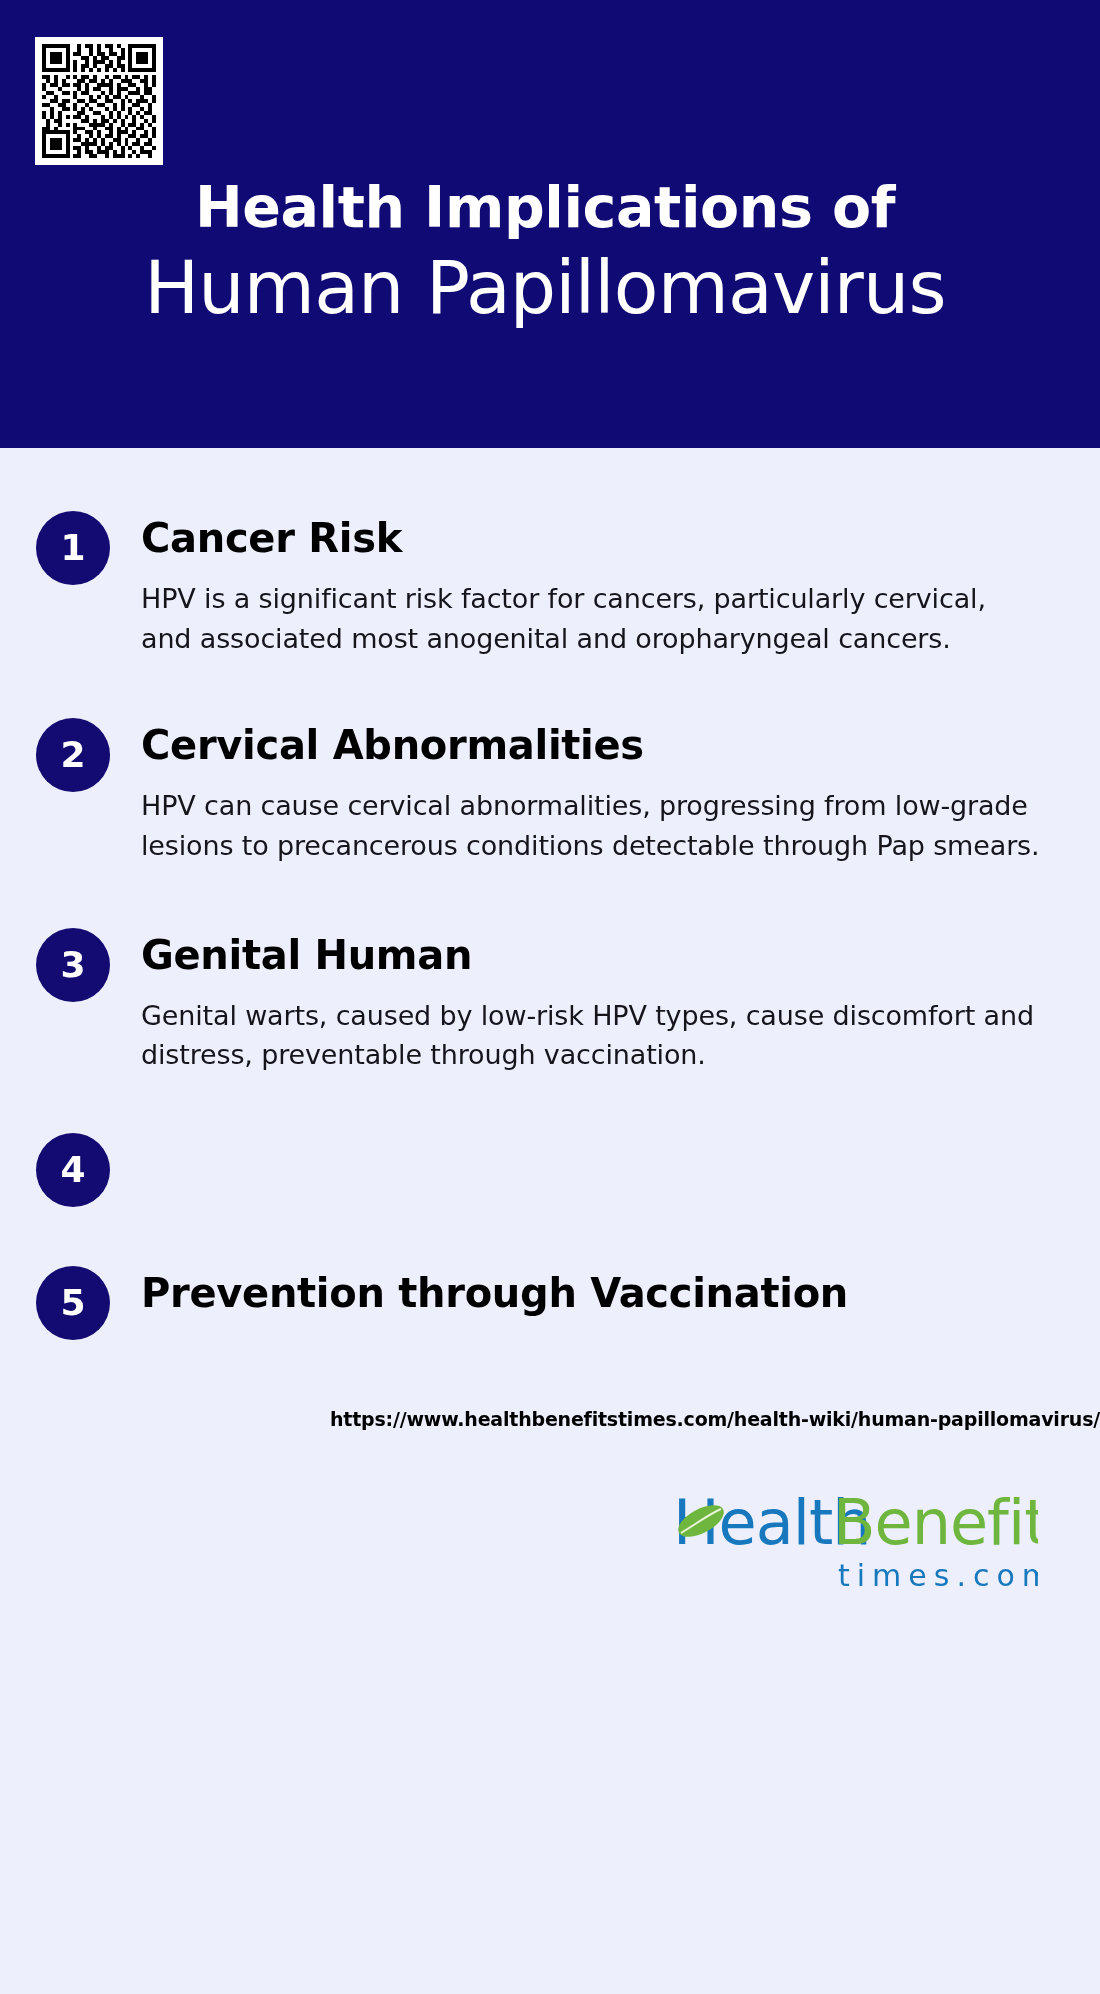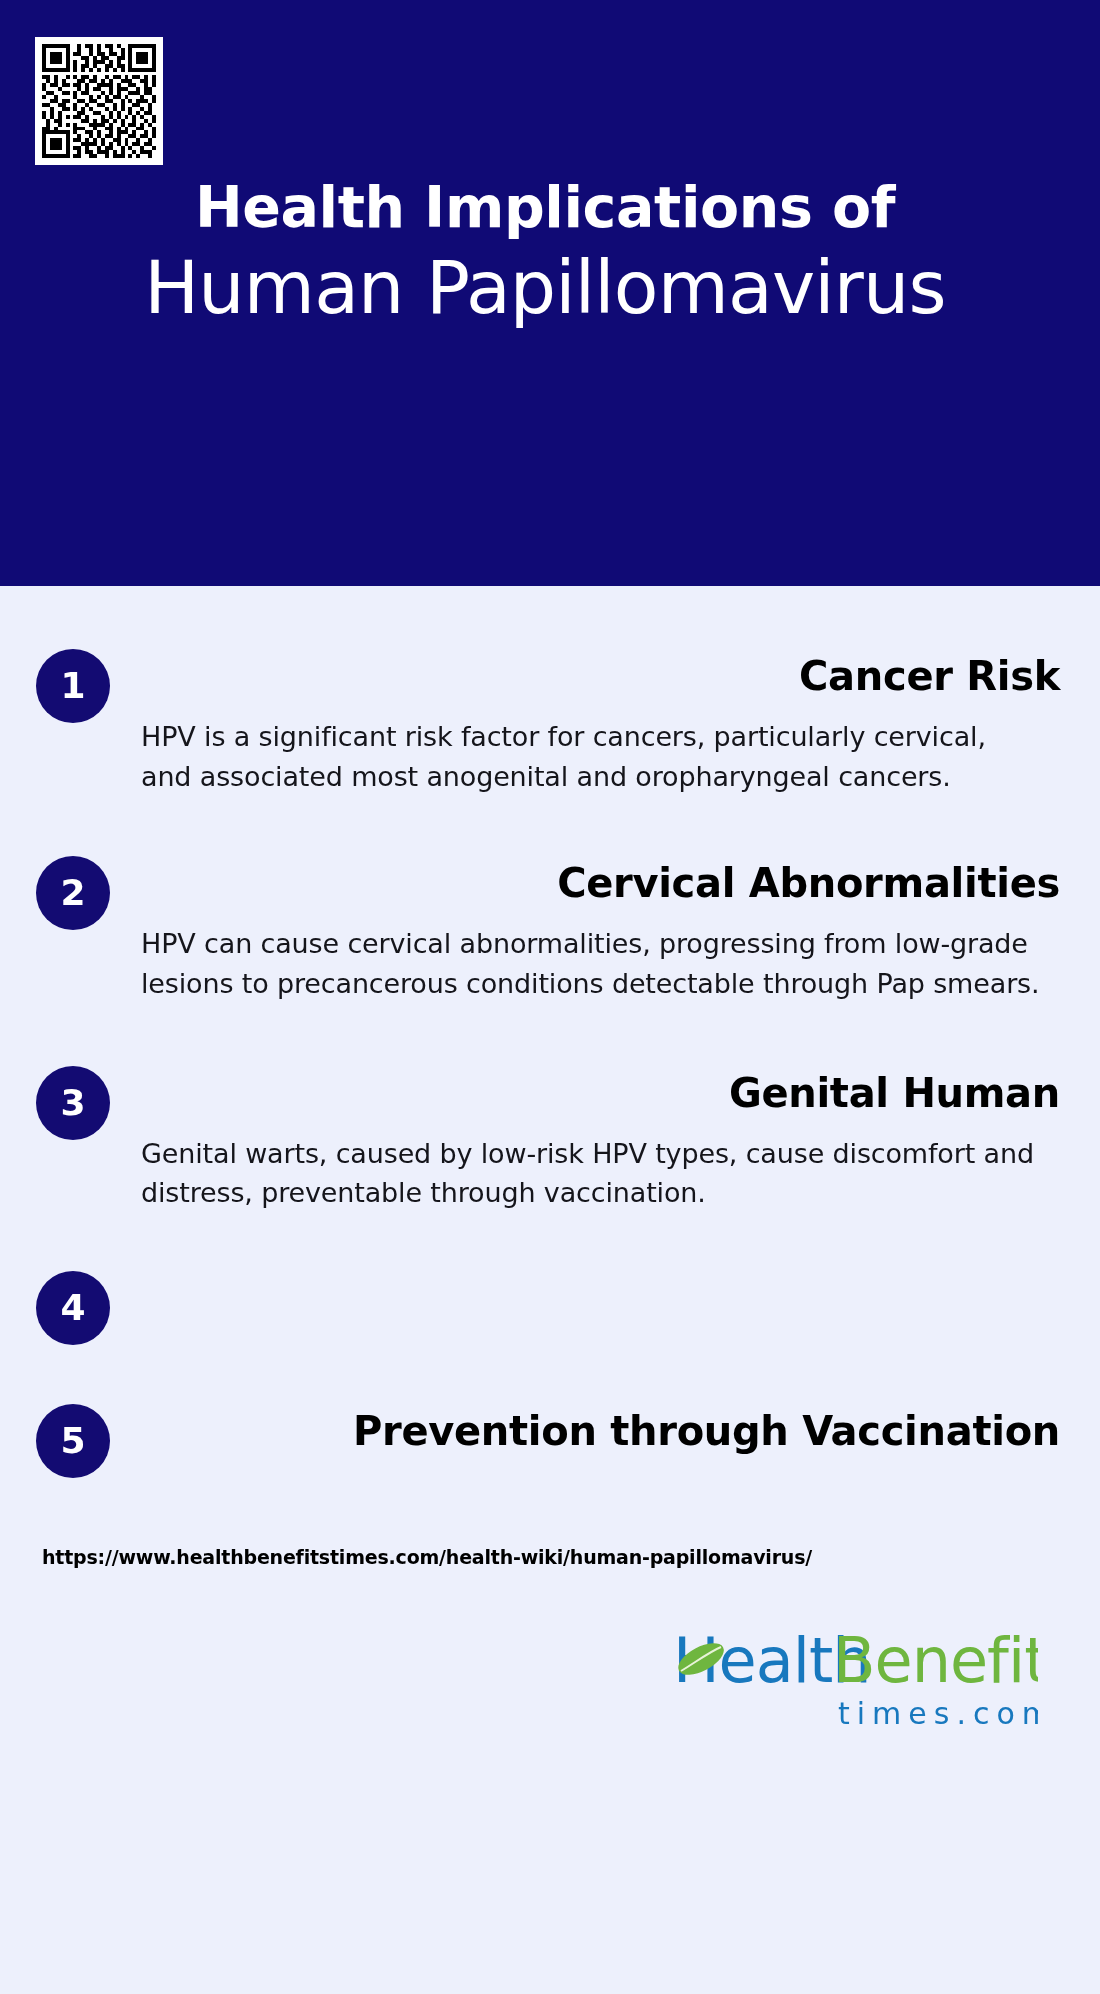--- a/index.html
+++ b/index.html
@@ -10,21 +10,21 @@
     background: #edf0fc;
     font-family: "Liberation Sans", sans-serif;
     overflow: hidden;
     position: relative;
   }
 
   
   .header {
     position: relative;
     width: 1100px;
-    height: 586px;
+    height: 448px;
     background: #100a75;
     overflow: hidden;
   }
 
   .qr-wrap {
     position: absolute;
     left: 35px;
     top: 37px;
     width: 128px;
     height: 128px;
@@ -101,39 +101,38 @@
     min-width: 0;
   }
 
   .item-title {
     color: #000000;
     font-size: 40px;
     font-weight: bold;
     line-height: 1.1;
     font-family: "DejaVu Sans", sans-serif;
     letter-spacing: -0.3px;
-    text-align: right;
   }
 
   .item-desc {
     color: #15151b;
     font-size: 27px;
     line-height: 1.47;
     margin-top: 19px;
     font-family: "DejaVu Sans", sans-serif;
     letter-spacing: -0.15px;
     max-width: 900px;
   }
   .item-3 .item-desc,
   .item-4 .item-desc { max-width: 925px; }
 
   
   .source-url {
     margin-top: 68px;
-    text-align: left;
+    text-align: right;
     color: #000000;
     font-size: 19px;
     font-weight: bold;
     font-family: "DejaVu Sans", sans-serif;
     letter-spacing: -0.2px;
     padding-left: 42px;
   }
 
   .logo-row {
     margin-top: 56px;

